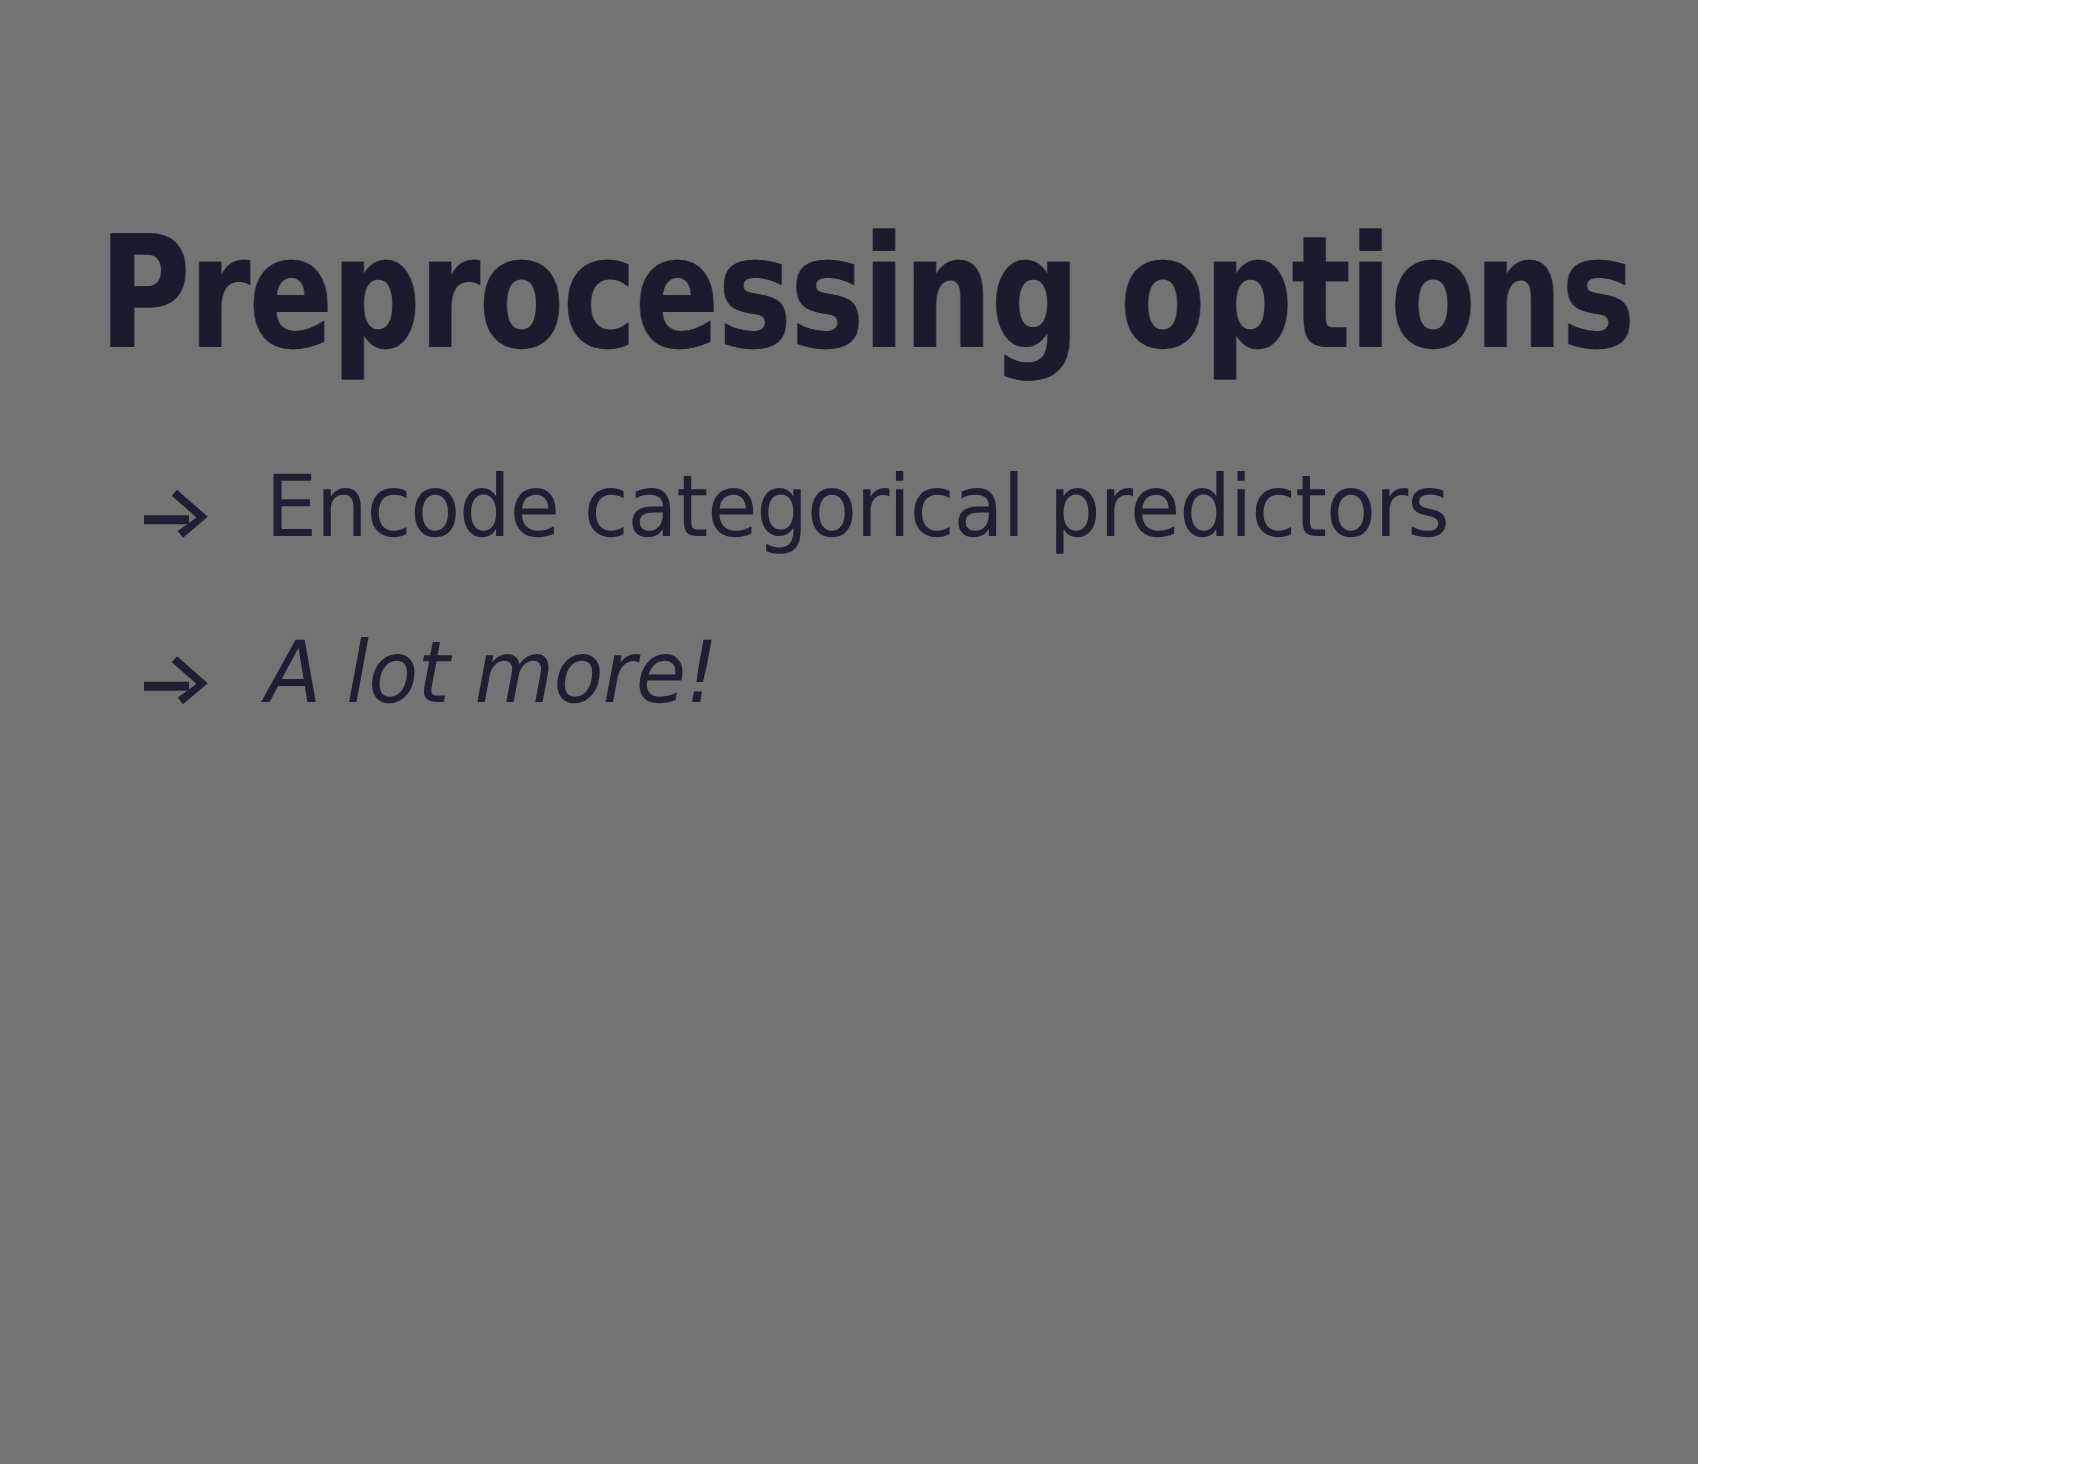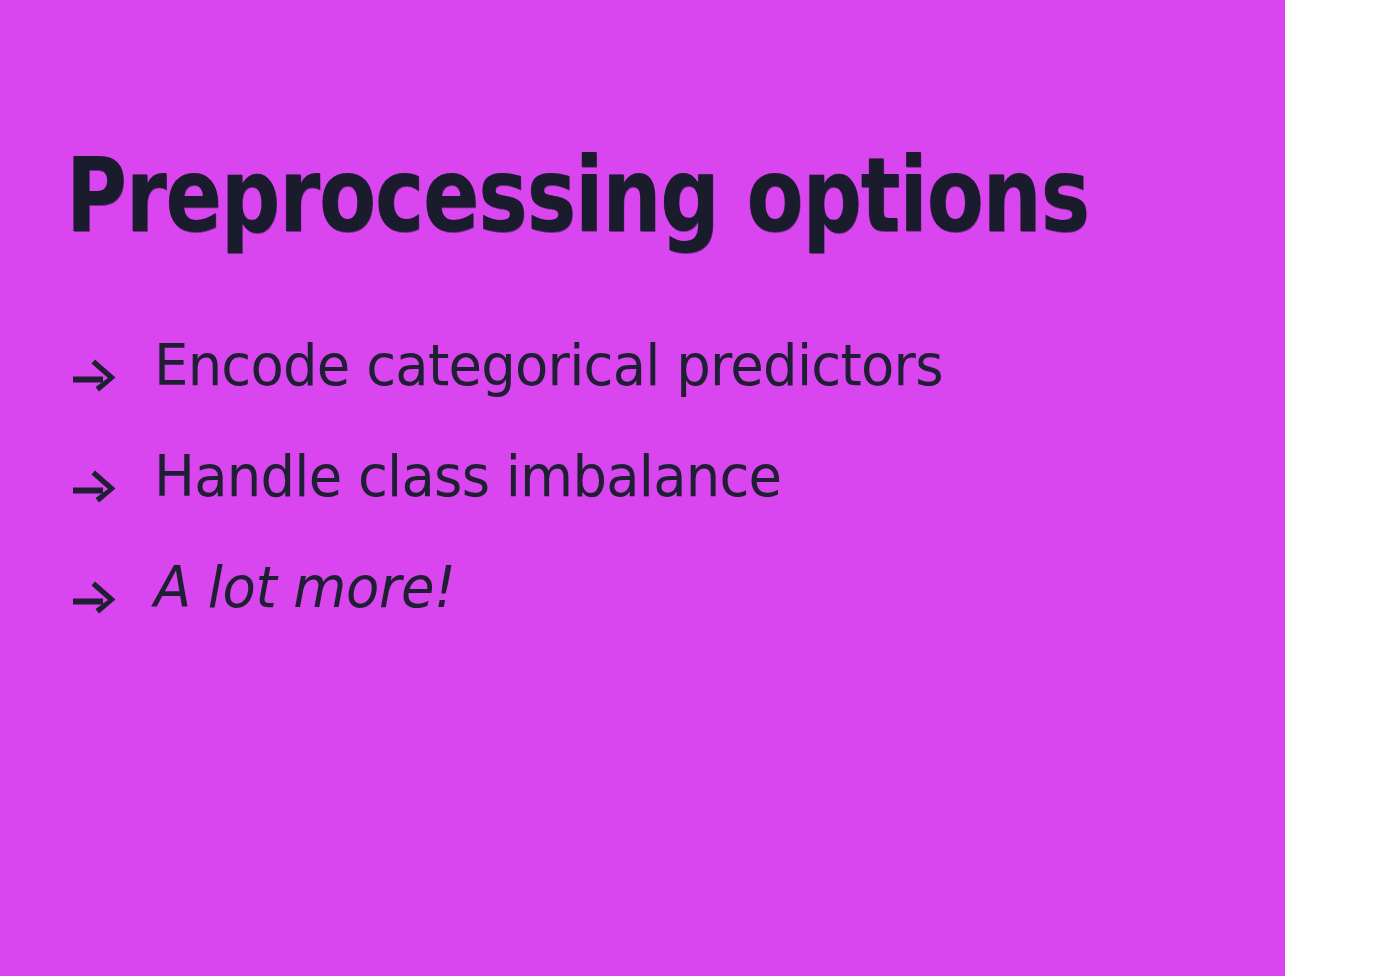--- a/index.html
+++ b/index.html
@@ -10,23 +10,23 @@
   body {
     width: 1388px;
     height: 976px;
     background: #ffffff;
     font-family: "DejaVu Sans", sans-serif;
     overflow: hidden;
   }
 
   .slide {
     position: relative;
-    width: 1285px;
+    width: 1132px;
     height: 976px;
-    background: #d946ef;
+    background: #737373;
     box-sizing: border-box;
   }
 
   
   .slide-title {
     position: absolute;
     left: 66px;
     top: 64px;
     font-family: "DejaVu Sans", sans-serif;
     font-size: 104px;
@@ -50,22 +50,22 @@
     width: 1388px;
     margin: 0;
     padding: 0;
     list-style: none;
   }
 
   .bullet-item {
     position: relative;
     height: 111px;
     display: flex;
-    align-items: flex-end;
-    padding-left: 70px;
+    align-items: center;
+    padding-left: 93px;
     box-sizing: border-box;
   }
 
   .bullet-arrow {
     flex: 0 0 auto;
     width: 48px;
     height: 44px;
     margin-right: 36px;
     display: block;
     position: relative;
@@ -109,29 +109,20 @@
       <span class="bullet-arrow">
         <svg viewBox="0 0 48 44" xmlns="http://www.w3.org/2000/svg" aria-hidden="true">
           <path d="M3 25.5 L33 25.5 L33 31.5 L3 31.5 Z" fill="#1f1f33"></path>
           <path d="M25 8.5 L45.5 26.5 L29 40.5 L25.5 36 L38 27 L21.5 12.5 Z" fill="#1f1f33"></path>
         </svg>
       </span>
       <span class="bullet-text">Encode categorical predictors</span>
     </li>
 
 
-    <li class="bullet-item">
-      <span class="bullet-arrow">
-        <svg viewBox="0 0 48 44" xmlns="http://www.w3.org/2000/svg" aria-hidden="true">
-          <path d="M3 25.5 L33 25.5 L33 31.5 L3 31.5 Z" fill="#1f1f33"></path>
-          <path d="M25 8.5 L45.5 26.5 L29 40.5 L25.5 36 L38 27 L21.5 12.5 Z" fill="#1f1f33"></path>
-        </svg>
-      </span>
-      <span class="bullet-text">Handle class imbalance</span>
-    </li>
 
 
 
     <li class="bullet-item is-emphasis">
       <span class="bullet-arrow">
         <svg viewBox="0 0 48 44" xmlns="http://www.w3.org/2000/svg" aria-hidden="true">
           <path d="M3 25.5 L33 25.5 L33 31.5 L3 31.5 Z" fill="#1f1f33"></path>
           <path d="M25 8.5 L45.5 26.5 L29 40.5 L25.5 36 L38 27 L21.5 12.5 Z" fill="#1f1f33"></path>
         </svg>
       </span>

